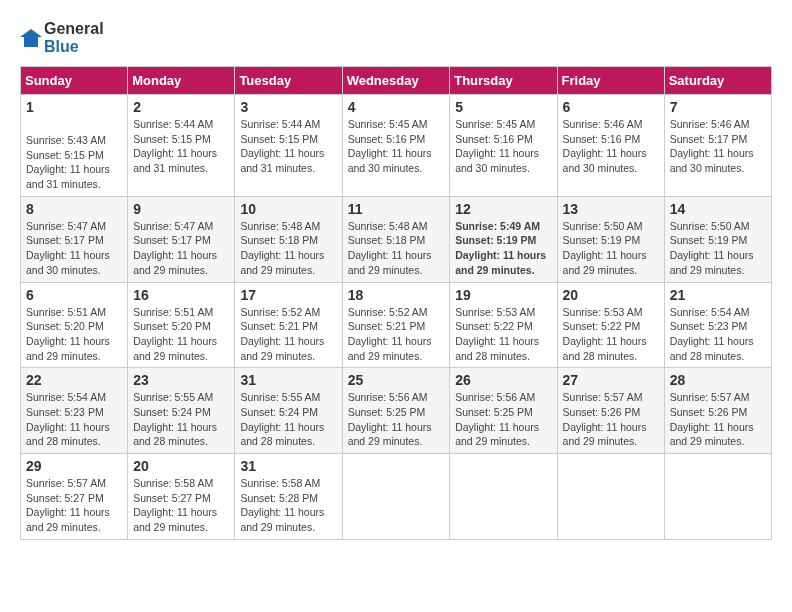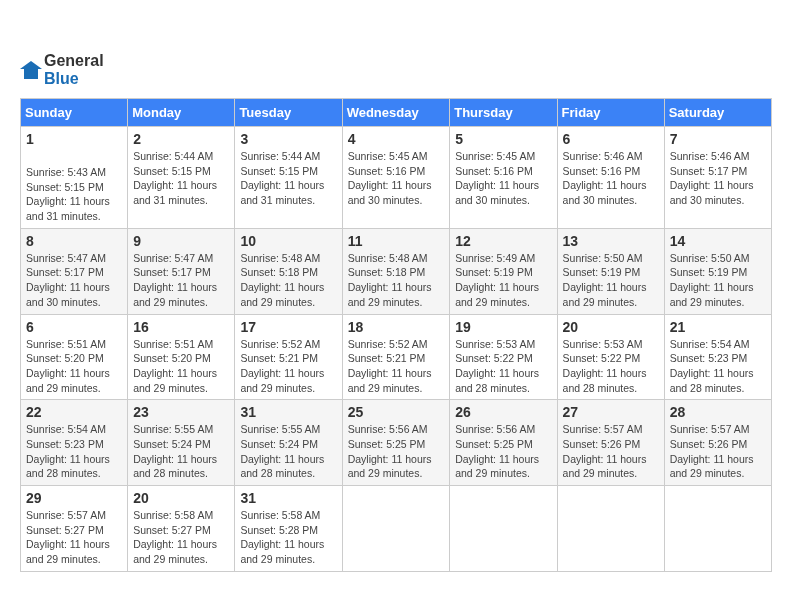--- a/index.html
+++ b/index.html
@@ -12,41 +12,40 @@
     }
     .header-area {
       display: flex;
       justify-content: space-between;
       align-items: flex-start;
       margin-bottom: 10px;
     }
     .logo {
       display: flex;
       align-items: flex-start;
-      margin-top: 32px;
     }
     .title-area {
       text-align: right;
     }
     .month-title {
       font-size: 36px;
       font-weight: bold;
       color: #333;
     }
     .location-title {
       font-size: 15px;
       color: #555;
     }
     .calendar-table {
       width: 100%;
       border-collapse: collapse;
       font-size: 11px;
     }
     .calendar-table th {
-      background-color: #3b82f6;
+      background-color: #be185d;
       color: #fff;
       padding: 6px 4px;
       text-align: left;
       font-size: 13px;
       font-weight: bold;
       border: 1px solid #ccc;
     }
     .calendar-table td {
       border: 1px solid #ccc;
       vertical-align: top;
@@ -172,21 +171,21 @@
 Daylight: 11 hours and 29 minutes.</div>
         </td>
         <td>
           <span class="day-number">11</span>
           <div class="day-info" style="white-space: pre-line;">Sunrise: 5:48 AM
 Sunset: 5:18 PM
 Daylight: 11 hours and 29 minutes.</div>
         </td>
         <td>
           <span class="day-number">12</span>
-          <div class="day-info" style="white-space: pre-line;">Sunrise: 5:49 AM
+          <div class="day-info" style="white-space: pre-line; font-weight: bold;">Sunrise: 5:49 AM
 Sunset: 5:19 PM
 Daylight: 11 hours and 29 minutes.</div>
         </td>
         <td>
           <span class="day-number">13</span>
           <div class="day-info" style="white-space: pre-line;">Sunrise: 5:50 AM
 Sunset: 5:19 PM
 Daylight: 11 hours and 29 minutes.</div>
         </td>
         <td>

